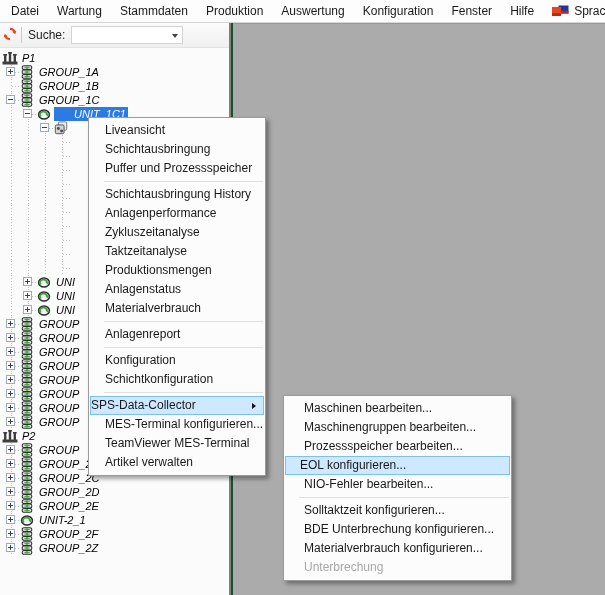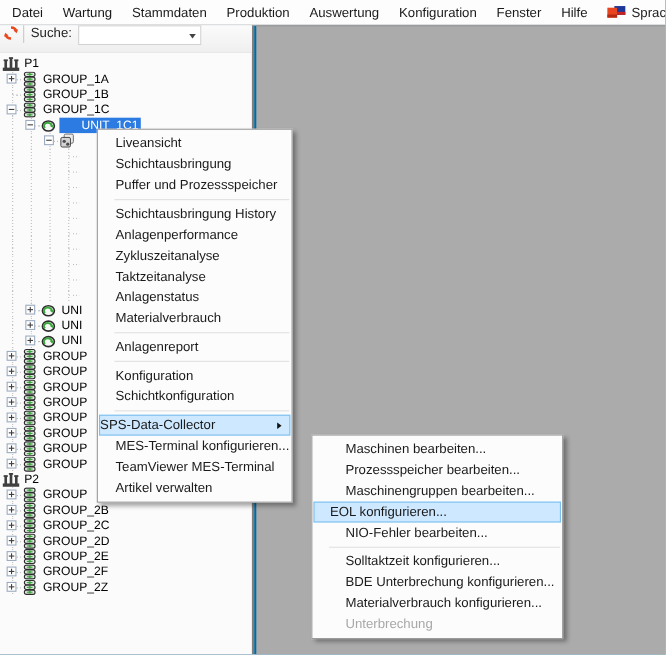--- a/index.html
+++ b/index.html
@@ -1,44 +1,44 @@
 <!DOCTYPE html>
 <html style="--sel: #2c7be3; --hl: #cde8ff; --hlb: #7cc0ee; --mdi: #ababab;"><head>
 <meta charset="utf-8">
 <style>
   * { margin:0; padding:0; box-sizing:border-box; }
   html,body { width:605px; height:595px; }
   body { font-family:"Liberation Sans", sans-serif; overflow:hidden; }
-  #screen { position:relative; width:605px; height:595px; background:#0369a1; overflow:hidden; }
+  #screen { position:relative; width:605px; height:595px; background:#14532d; overflow:hidden; }
 
   
   .menubar { position:absolute; left:0; top:0; width:605px; height:23px;
              background:#fdfdfd; border-bottom:1px solid #d6d6d6;
              display:flex; align-items:center; font-size:12px; color:#1a1a1a; padding-left:2px; }
   .menubar .mb-item { padding:3px 9px; cursor:default; display:flex; align-items:center; gap:5px; }
   .menubar .mb-item svg { display:block; }
 
   
   .left-panel { position:absolute; left:0; top:23px; width:231px; height:572px;
                 background:#fbfbfb; border-right:2px solid #7f7f7f; }
-  .toolbar { height:25px; display:flex; padding-left:3px;
+  .toolbar { height:25px; display:flex; align-items:center; padding-left:3px;
              background:linear-gradient(#fbfbfb,#efefef); border-bottom:1px solid #e3e3e3;
              font-size:12px; color:#222; }
   .tb-sep { width:1px; height:16px; background:#c9c9c9; margin:0 6px 0 4px; }
   .combo { position:relative; width:112px; height:18px; background:#fff; border:1px solid #d2d2d2;
            margin-left:6px; display:flex; align-items:center; }
   .combo input { border:none; outline:none; width:92px; height:14px; font-size:11px; padding-left:3px;
                  background:transparent; font-family:"Liberation Sans",sans-serif; }
   .combo .drop { position:absolute; right:4px; top:7px; width:0; height:0;
                  border-left:3.5px solid transparent; border-right:3.5px solid transparent;
                  border-top:4px solid #444; }
 
   
   .tree { position:relative; padding-top:3px; font-size:11px; color:#000; }
-  .trow { display:flex; align-items:center; height:14px; padding-left:2px; white-space:nowrap; }
+  .trow { display:flex; align-items:center; height:14px; padding-left:2px; white-space:nowrap;font-style:italic; }
   .g { width:17px; height:14px; position:relative; flex:none; }
   .g.v::before, .g.n::before { content:""; position:absolute; left:9px; top:0; bottom:0; width:1px;
         background-image:repeating-linear-gradient(to bottom,#bdbdbd 0 1px,transparent 1px 3px); }
   .g.n::after { content:""; position:absolute; left:10px; right:-2px; top:7px; height:1px;
         background-image:repeating-linear-gradient(to right,#bdbdbd 0 1px,transparent 1px 3px); }
   .expbox { position:absolute; left:4px; top:2px; width:9px; height:9px; background:#fff;
             border:1px solid #9cabbe; z-index:2; }
   .expbox::before { content:""; position:absolute; left:1px; top:3px; width:5px; height:1px; background:#404040; }
   .expbox.plus::after { content:""; position:absolute; left:3px; top:1px; width:1px; height:5px; background:#404040; }
   .ticon { width:16px; height:14px; flex:none; margin-right:2px; position:relative; z-index:1; }
@@ -49,21 +49,21 @@
   
   .mdi { position:absolute; left:233px; top:23px; width:372px; height:572px;
          background:var(--mdi,#ababab); border-top:1px solid #989898; }
 
   
   .menu { position:absolute; background:#fcfcfc; border:1px solid #9b9b9b;
           box-shadow:3px 3px 4px rgba(0,0,0,0.35); padding:3px 0; font-size:12px; color:#1a1a1a; }
   .ctx-menu { left:88px; top:117px; width:178px; z-index:10; }
   .sub-menu { left:283px; top:395px; width:229px; z-index:11; }
   .mi { position:relative; height:19px; line-height:19px; padding-left:16px; cursor:default; }
-  .sub-menu .mi { padding-left:30px; }
+  .sub-menu .mi { padding-left:20px; }
   .mi.hl { margin:0 1px; background:var(--hl,#cde8ff); border:1px solid var(--hlb,#7cc0ee);
            line-height:17px; padding-left:0; }
   .sub-menu .mi.hl { padding-left:14px; }
   .mi.disabled { color:#a8a8a8; }
   .mi .sub-arrow { position:absolute; right:7px; top:6px; width:0; height:0;
         border-left:4px solid #111; border-top:3.5px solid transparent; border-bottom:3.5px solid transparent; }
   .msep { height:1px; background:#e0e0e0; margin:3px 2px 3px 15px; }
 </style>
 </head>
 <body>
@@ -635,20 +635,33 @@
             </svg>
           </span>
           <span class="tlabel">GROUP_2E</span>
         </div>
         <div class="trow">
           <span class="g n">
             <span class="expbox plus"></span>
           </span>
           <span class="ticon">
             <svg width="16" height="14" viewBox="0 0 16 16">
+              <ellipse cx="8" cy="8.6" rx="6.2" ry="5.2" fill="#f7f7f7" stroke="#2d2d2d" stroke-width="1.7"></ellipse>
+              <path d="M4.6 10.8 A4 3.2 0 1 1 11.2 9.4" stroke="#3aa83a" stroke-width="2" fill="none"></path>
+              <path d="M13.6 7.4 L9.8 8.2 L12.2 10.8 Z" fill="#3aa83a"></path>
+            </svg>
+          </span>
+          <span class="tlabel">UNIT-2_1</span>
+        </div>
+        <div class="trow">
+          <span class="g n">
+            <span class="expbox plus"></span>
+          </span>
+          <span class="ticon">
+            <svg width="16" height="14" viewBox="0 0 16 16">
               <g stroke="#2d2d2d" stroke-width="1.2" fill="#e3e3e3">
                 <rect x="2.5" y="0.8" width="11" height="4.4" rx="2"></rect>
                 <rect x="2.5" y="5.8" width="11" height="4.4" rx="2"></rect>
                 <rect x="2.5" y="10.8" width="11" height="4.4" rx="2"></rect>
               </g>
               <g fill="#3aa83a">
                 <rect x="7" y="1.6" width="2" height="2.8"></rect>
                 <rect x="5" y="2.4" width="6" height="1.2"></rect>
                 <rect x="7" y="6.6" width="2" height="2.8"></rect>
                 <rect x="5" y="7.4" width="6" height="1.2"></rect>
@@ -689,37 +702,38 @@
 
   <div class="menu ctx-menu" id="ctx-menu">
       <div class="mi">Liveansicht</div>
       <div class="mi">Schichtausbringung</div>
       <div class="mi">Puffer und Prozessspeicher</div>
       <div class="msep"></div>
       <div class="mi">Schichtausbringung History</div>
       <div class="mi">Anlagenperformance</div>
       <div class="mi">Zykluszeitanalyse</div>
       <div class="mi">Taktzeitanalyse</div>
+      <div class="mi">Produktionsmengen</div>
       <div class="mi">Anlagenstatus</div>
       <div class="mi">Materialverbrauch</div>
       <div class="msep"></div>
       <div class="mi">Anlagenreport</div>
       <div class="msep"></div>
       <div class="mi">Konfiguration</div>
       <div class="mi">Schichtkonfiguration</div>
       <div class="msep"></div>
       <div class="mi hl">SPS-Data-Collector<span class="sub-arrow"></span></div>
       <div class="mi">MES-Terminal konfigurieren...</div>
       <div class="mi">TeamViewer MES-Terminal</div>
       <div class="mi">Artikel verwalten</div>
     </div>
   <div class="menu sub-menu" id="sub-menu">
       <div class="mi">Maschinen bearbeiten...</div>
+      <div class="mi">Maschinengruppen bearbeiten...</div>
       <div class="mi">Prozessspeicher bearbeiten...</div>
-      <div class="mi">Maschinengruppen bearbeiten...</div>
       <div class="mi hl">EOL konfigurieren...</div>
       <div class="mi">NIO-Fehler bearbeiten...</div>
       <div class="msep"></div>
       <div class="mi">Solltaktzeit konfigurieren...</div>
       <div class="mi">BDE Unterbrechung konfigurieren...</div>
       <div class="mi">Materialverbrauch konfigurieren...</div>
       <div class="mi disabled">Unterbrechung</div>
     </div>
 
 </div>

